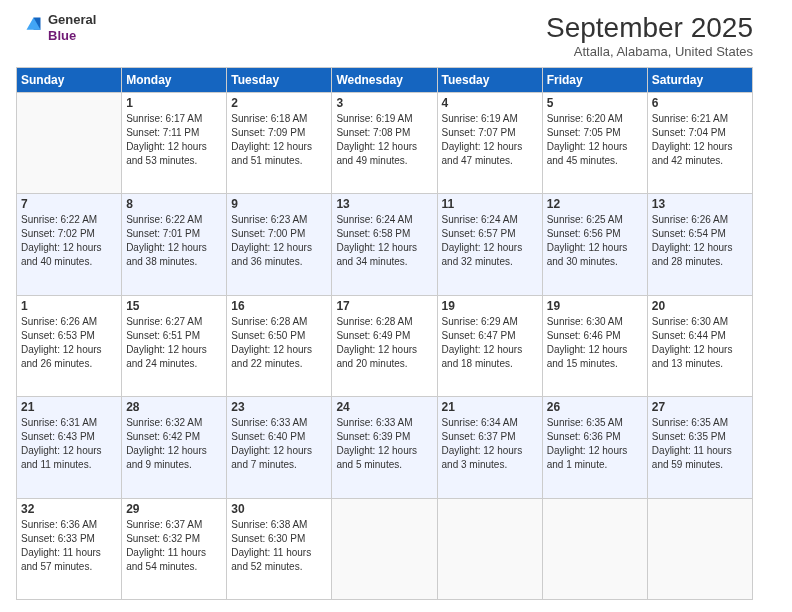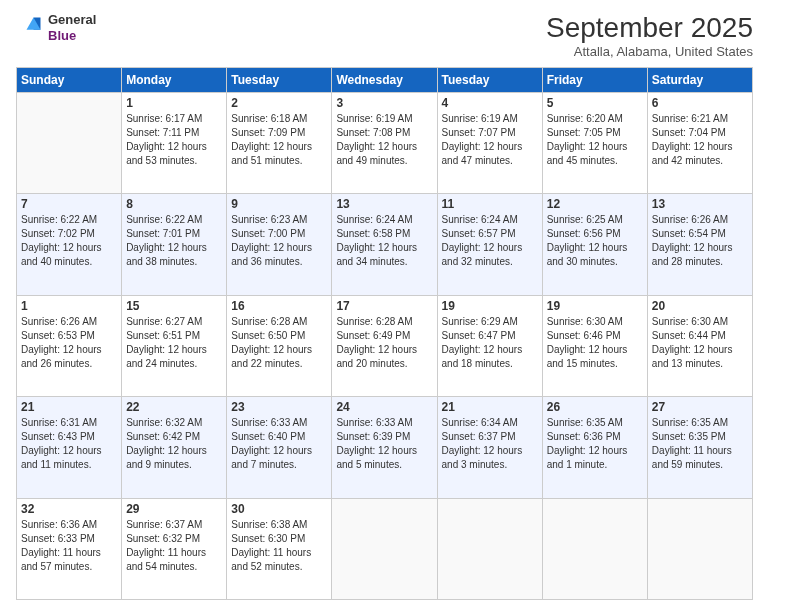--- a/index.html
+++ b/index.html
@@ -213,21 +213,21 @@
             <span class="day-num">20</span>
             <div class="day-info">Sunrise: 6:30 AM<br>Sunset: 6:44 PM<br>Daylight: 12 hours<br>and 13 minutes.</div>
           </td>
         </tr>
         <tr class="row-alt">
           <td>
             <span class="day-num">21</span>
             <div class="day-info">Sunrise: 6:31 AM<br>Sunset: 6:43 PM<br>Daylight: 12 hours<br>and 11 minutes.</div>
           </td>
           <td>
-            <span class="day-num">22</span>
+            <span class="day-num">28</span>
             <div class="day-info">Sunrise: 6:32 AM<br>Sunset: 6:42 PM<br>Daylight: 12 hours<br>and 9 minutes.</div>
           </td>
           <td>
             <span class="day-num">23</span>
             <div class="day-info">Sunrise: 6:33 AM<br>Sunset: 6:40 PM<br>Daylight: 12 hours<br>and 7 minutes.</div>
           </td>
           <td>
             <span class="day-num">24</span>
             <div class="day-info">Sunrise: 6:33 AM<br>Sunset: 6:39 PM<br>Daylight: 12 hours<br>and 5 minutes.</div>
           </td>

